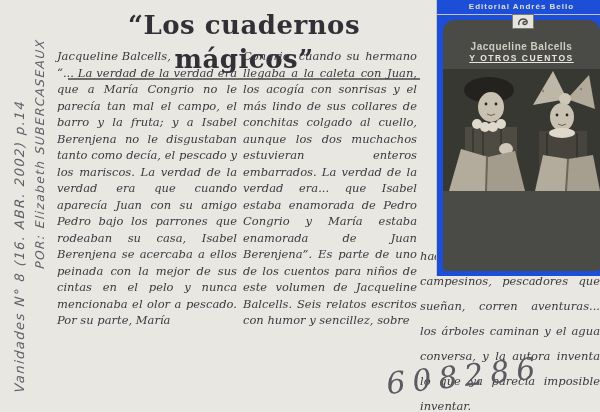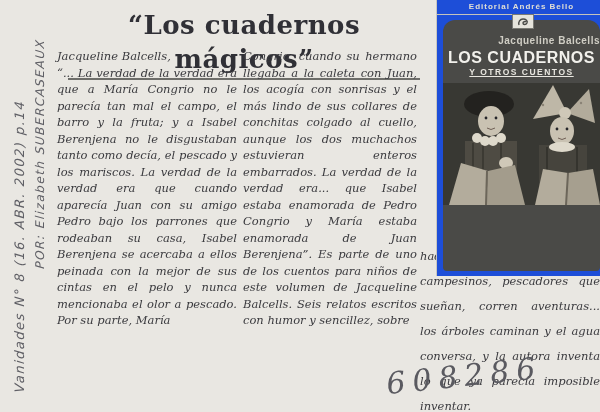--- a/index.html
+++ b/index.html
@@ -55,23 +55,23 @@
     width:20px; height:13px; background:#e6e4dc;
     border:1px solid #7a7a74; z-index:3;
     display:flex; align-items:center; justify-content:center;
   }
   .cover-inner {
     position:absolute; top:20px; left:6px; right:6px; bottom:5px;
     background:#4a4a47; border-radius:12px 12px 4px 4px;
     text-align:center; overflow:hidden;
   }
   .cover-author {
-    margin-top:15px;
+    margin-top:21px;
     font:700 10px "Liberation Sans", sans-serif;
-    color:#cfcdc4; letter-spacing:0.5px;text-align:right;
+    color:#cfcdc4; letter-spacing:0.5px;
   }
   .cover-title {
     margin-top:3px;
     font:700 16px/17px "Liberation Sans", sans-serif;
     color:#f2f1ec; letter-spacing:0.5px;
   }
   .cover-subtitle {
     margin-top:1px;
     font:700 8.5px "Liberation Sans", sans-serif;
     color:#e8e6df; letter-spacing:1.5px;text-decoration:underline;
@@ -112,21 +112,20 @@
 
   <div class="cover">
     <div class="cover-band">Editorial Andrés Bello</div>
     <div class="logo-box">
       <svg width="12" height="9" viewBox="0 0 12 9">
         <path d="M2,8 C1,5 3,2 6,2 C9,2 11,4 10,6 C9,8 6,8 6,6 C6,5 8,4 9,5" fill="none" stroke="#4a4a47" stroke-width="1.4"></path>
       </svg>
     </div>
     <div class="cover-inner">
       <div class="cover-author">Jacqueline Balcells</div>
-      <div class="cover-title">LOS CUADERNOS</div>
       <div class="cover-subtitle">Y OTROS CUENTOS</div>
 
       <svg class="cover-art" width="157" height="122" viewBox="0 0 157 122">
         <rect x="0" y="0" width="157" height="122" fill="#383833"></rect>
 
         <g>
           <rect x="22" y="58" width="52" height="64" fill="#4e4b43"></rect>
           <line x1="30" y1="60" x2="30" y2="122" stroke="#3c3a33" stroke-width="2"></line>
           <line x1="40" y1="60" x2="40" y2="122" stroke="#3c3a33" stroke-width="2"></line>
           <line x1="58" y1="60" x2="58" y2="122" stroke="#3c3a33" stroke-width="2"></line>

